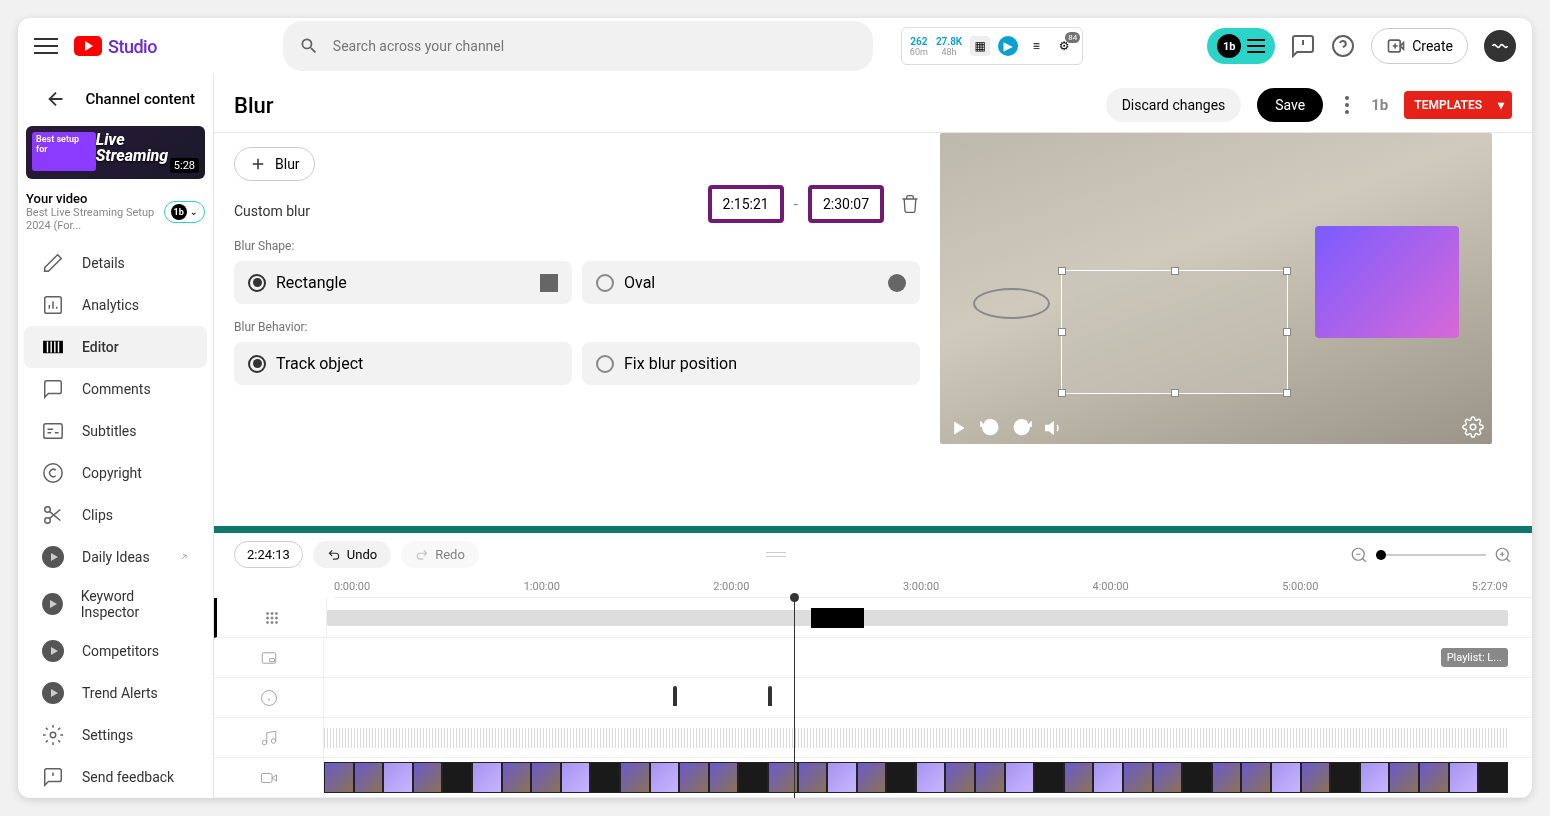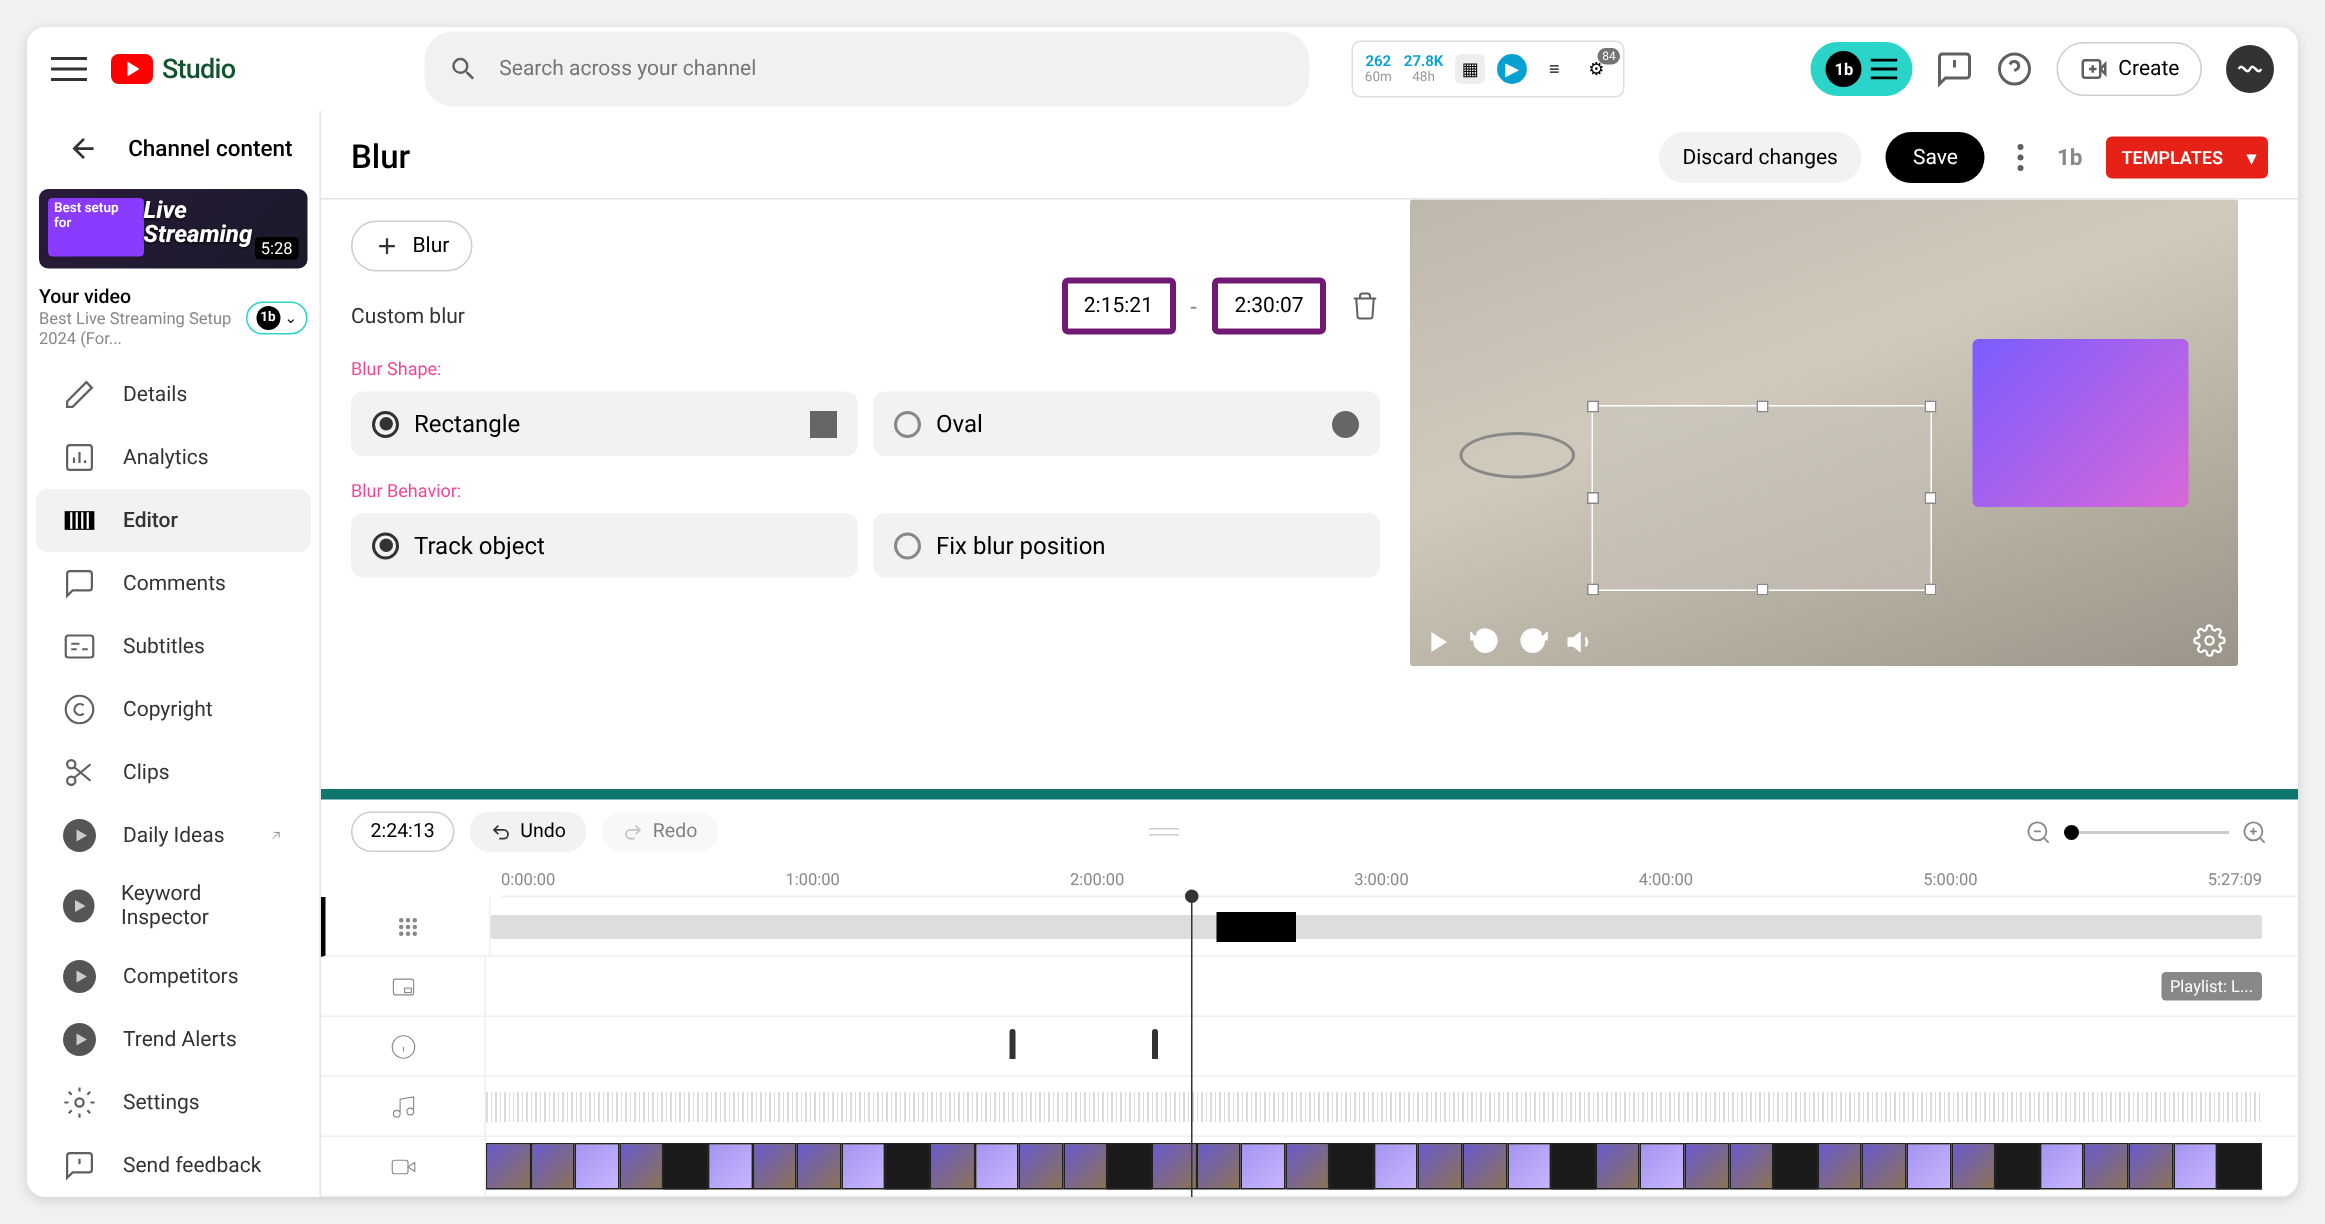--- a/index.html
+++ b/index.html
@@ -5,21 +5,21 @@
 * { margin: 0; padding: 0; box-sizing: border-box; font-family: Roboto, Arial, sans-serif; }
 body { background: #f1f1f1; width: 1550px; height: 816px; overflow: hidden; padding: 18px; }
 .app { background: #fff; width: 100%; height: 100%; border-radius: 12px; overflow: hidden; display: flex; flex-direction: column; box-shadow: 0 2px 8px rgba(0,0,0,0.15); }
 
 .header { height: 56px; display: flex; align-items: center; padding: 0 16px; gap: 16px; }
 .menu-btn { width: 24px; height: 24px; display: flex; flex-direction: column; justify-content: center; gap: 5px; cursor: pointer; }
 .menu-btn span { height: 2px; background: #333; }
 .logo { display: flex; align-items: center; gap: 2px; }
 .logo-play { width: 28px; height: 20px; background: #ff0000; border-radius: 5px; position: relative; }
 .logo-play::after { content: ''; position: absolute; left: 11px; top: 5px; border-left: 8px solid #fff; border-top: 5px solid transparent; border-bottom: 5px solid transparent; }
-.logo-text { font-size: 18px; font-weight: 500; color: #14532d; letter-spacing: -0.5px; margin-left: 4px; }
+.logo-text { font-size: 18px; font-weight: 500; color: #6d28d9; letter-spacing: -0.5px; margin-left: 4px; }
 .search-box { flex: 0 0 590px; margin-left: 110px; height: 50px; background: #f1f1f1; border-radius: 19px; display: flex; align-items: center; padding: 0 16px; gap: 14px; }
 .search-box svg { width: 20px; height: 20px; fill: #606060; }
 .search-box input { border: none; background: transparent; flex: 1; font-size: 14px; color: #606060; outline: none; }
 .ext-badge { margin-left: 12px; border: 1px solid #ddd; border-radius: 6px; height: 38px; display: flex; align-items: center; padding: 0 8px; gap: 8px; }
 .ext-stat { display: flex; flex-direction: column; align-items: center; font-size: 10px; color: #06a1d0; font-weight: 600; }
 .ext-stat .sub { color: #999; font-weight: 400; font-size: 9px; }
 .ext-icon { width: 20px; height: 20px; border-radius: 4px; display: flex; align-items: center; justify-content: center; font-size: 12px; }
 .spacer { flex: 1; }
 .tb-badge { background: #2bd4c8; border-radius: 18px; height: 36px; padding: 0 10px; display: flex; align-items: center; gap: 6px; }
 .tb-circle { width: 24px; height: 24px; background: #000; border-radius: 50%; color: #fff; display: flex; align-items: center; justify-content: center; font-size: 11px; font-weight: 700; }
@@ -62,21 +62,21 @@
 
 .editor { flex: 1; display: flex; overflow: hidden; }
 .panel { flex: 1; padding: 14px 20px; overflow-y: auto; }
 .add-blur { display: inline-flex; align-items: center; gap: 8px; border: 1px solid #ccc; border-radius: 18px; padding: 7px 14px; font-size: 14px; cursor: pointer; }
 .sub-label { font-size: 14px; color: #333; margin-top: 12px; display: block; }
 .time-row { display: flex; align-items: center; gap: 10px; margin-top: -2px; }
 .time-row .dash { color: #888; }
 .time-input { border: 4px solid #701a75; border-radius: 4px; padding: 7px 10px; font-size: 14px; width: 76px; text-align: center; }
 .trash-icon { width: 20px; height: 20px; stroke: #606060; fill: none; stroke-width: 1.6; cursor: pointer; margin-left: 6px; }
 .top-row { display: flex; align-items: center; justify-content: space-between; margin-top: 6px; }
-.section-label { font-size: 12px; color: #ec4899; margin-top: 16px; margin-bottom: 8px; }
+.section-label { font-size: 12px; color: #737373; margin-top: 16px; margin-bottom: 8px; }
 .opt-row { display: flex; gap: 10px; }
 .opt-card { flex: 1; background: #f2f2f2; border-radius: 8px; padding: 12px 14px; display: flex; align-items: center; gap: 10px; cursor: pointer; }
 .radio { width: 18px; height: 18px; border: 2px solid #333; border-radius: 50%; display: flex; align-items: center; justify-content: center; }
 .radio.checked::after { content: ''; width: 9px; height: 9px; background: #333; border-radius: 50%; }
 .radio.unchecked { border-color: #888; }
 .shape-preview { width: 18px; height: 18px; background: #666; margin-left: auto; }
 .shape-preview.oval { border-radius: 50%; }
 
 .preview { width: 592px; flex-shrink: 0; padding: 0 40px 0 0; }
 .video-frame { width: 100%; aspect-ratio: 16/9; background: linear-gradient(160deg,#bdb8ac 0%,#cfcabc 40%,#9b9488 100%); border-radius: 2px; position: relative; overflow: hidden; }

